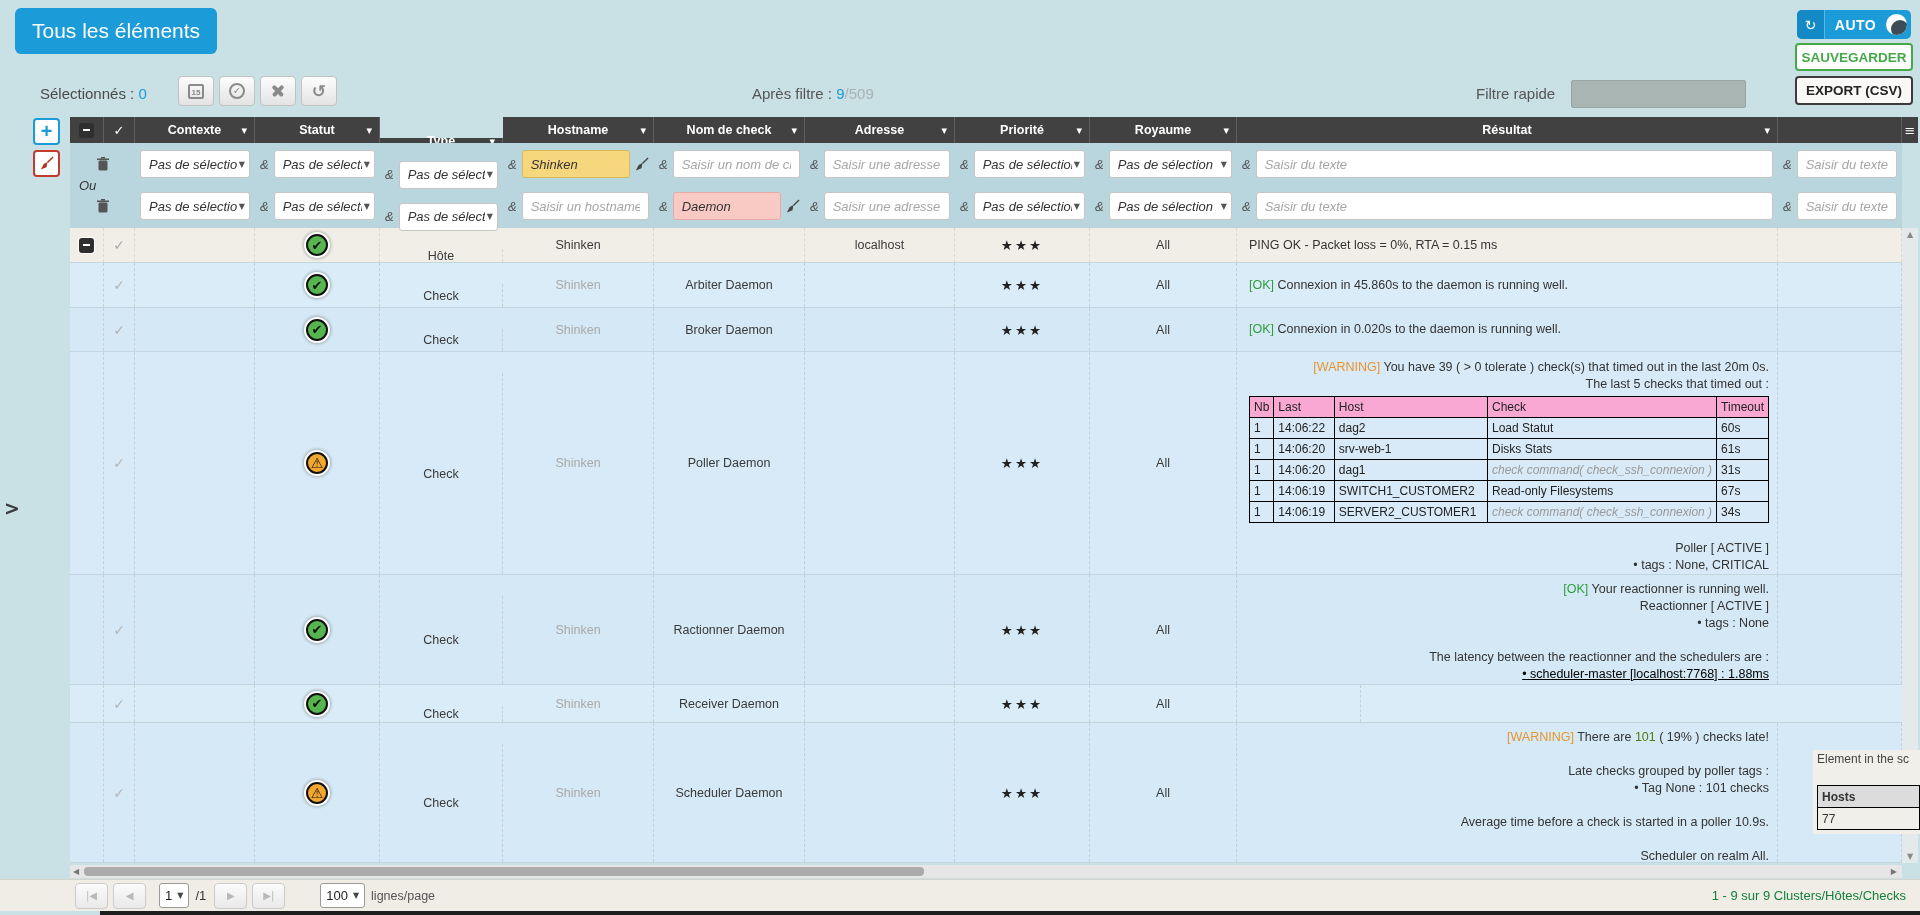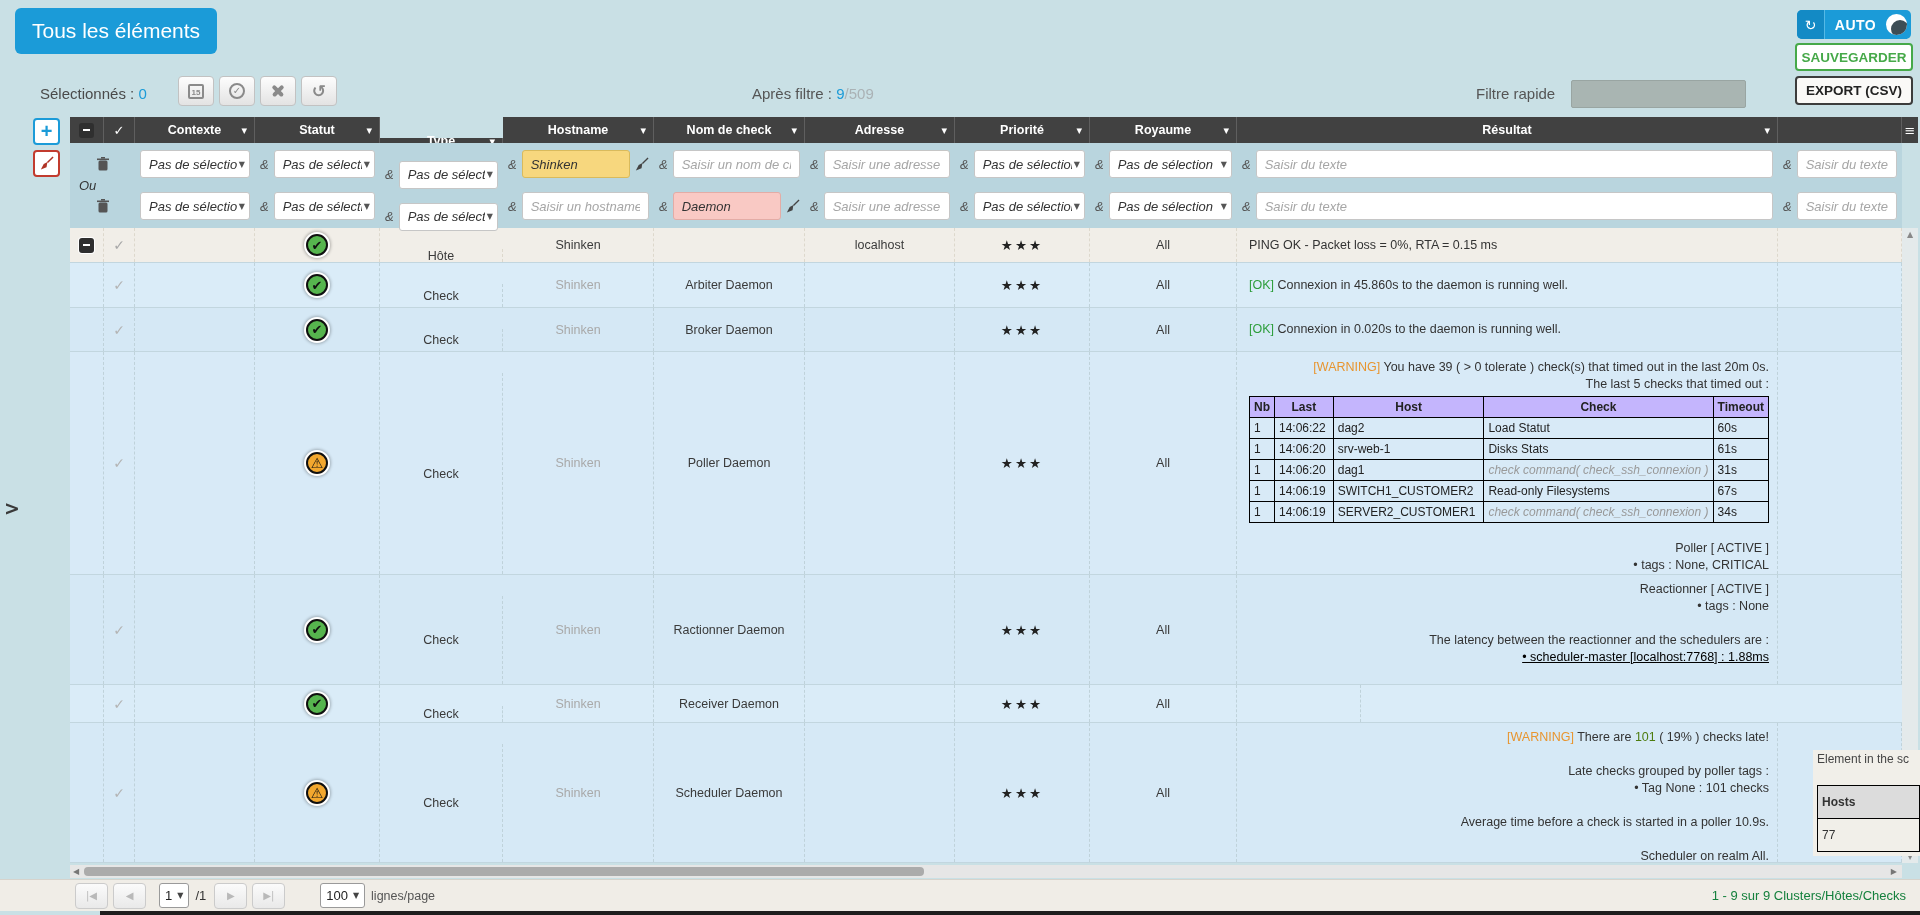--- a/index.html
+++ b/index.html
@@ -116,21 +116,21 @@
   .dim { color:#a9a9a9; }
   .stars { font-size:13.5px; letter-spacing:2px; color:#222; }
   .resline { line-height:17px; font-size:12.5px; color:#333; white-space:nowrap;text-align:right; }
   .blank { height:17px; }
   .ind { padding-left:16px; }
   .okk { color:#2e9e3c; } .warnk { color:#e8952f; } .rednum { color:#4d7c0f;margin-top:24px; }
   .green { color:#000000;text-decoration:underline; }
   .mini { border-collapse:collapse; margin-top:3px; font-size:12px; color:#222; }
   .mini th,.mini td { border:1px solid #000; padding:1px 4px; height:21px; text-align:left;
     white-space:nowrap; overflow:hidden; }
-  .mini th { background:#c4b5fd; font-weight:bold;text-align:center; }
+  .mini th { background:#f9a8d4; font-weight:normal; }
   .w-nb{width:24px;} .w-last{width:64px;} .w-host{width:158px;} .w-check{width:185px;} .w-to{width:46px;}
   .cmd { color:#999; font-style:italic; }
 
   
   .hscroll { position:absolute; left:70px; top:865px; width:1832px; height:13px; background:#e6e6e6;
     display:flex; align-items:center; }
   .hscroll .larr,.hscroll .rarr { flex:none; font-size:8px; color:#777; padding:0 3px; cursor:pointer; }
   .hthumb { position:absolute; left:14px; top:2px; width:840px; height:9px; background:#ababab;
     border-radius:4px; cursor:grab; }
   .hscroll .rarr { position:absolute; right:2px; }
@@ -139,21 +139,21 @@
     color:#888; cursor:pointer; }
   .vscroll .uarr { top:2px; } .vscroll .darr { bottom:2px; }
   .vthumb { position:absolute; left:3px; top:522px; width:10px; height:34px; background:#b2babc;
     border-radius:3px; cursor:grab; }
 
   
   .overlay { position:absolute; left:1813px; top:750px; width:107px; overflow:hidden;
     background:#f1efe9; padding:2px 0 4px 4px; z-index:5; }
   .ov-title { font-size:12px; color:#444; white-space:nowrap; margin-bottom:19px; }
   .ov-tbl { border-collapse:collapse; font-size:12px; color:#333; }
-  .ov-tbl th,.ov-tbl td { border:1px solid #000; width:150px; padding:1px 4px; text-align:left; height:33px; }
+  .ov-tbl th,.ov-tbl td { border:1px solid #000; width:150px; padding:1px 4px; text-align:left; height:22px; }
   .ov-tbl th { background:#dcdcdc; font-weight:bold; }
 
   
   .pagebar { position:absolute; left:0; top:879px; width:1920px; height:32px; background:#f0ede7;
     border-top:1px solid #d6d3cc; display:flex; align-items:center; }
   .pbtn { width:33px; height:26px; border:1px solid #cbcbcb; border-radius:4px;
     background:linear-gradient(#fbfbfb,#e9e9e9); color:#b9b9b9; font-size:10px;
     display:flex; align-items:center; justify-content:center; margin-right:5px; cursor:pointer; }
   .psel { height:25px; background:#fff; border:1px solid #9a9a9a; border-radius:3px; display:flex;
     align-items:center; padding:0 5px; font-size:13px; color:#222; margin-right:6px; cursor:pointer; }
@@ -545,20 +545,21 @@
     <div class="cell c3">
         <span class="sticon ok ico">✔</span>
       </div>
     <div class="cell c4">Check</div>
     <div class="cell c5 dim">Shinken</div>
     <div class="cell c6">Ractionner Daemon</div>
     <div class="cell c7"></div>
     <div class="cell c8 stars">★★★</div>
     <div class="cell c9">All</div>
     <div class="cell c10 res top" style="padding-top:6px;">
+      <div class="resline"><span class="okk">[OK]</span><span> Your reactionner is running well.</span></div>
       <div class="resline">Reactionner [ ACTIVE ]</div>
       <div class="resline ind">• tags : None</div>
       <div class="blank"></div>
       <div class="resline">The latency between the reactionner and the schedulers are :</div>
       <div class="resline ind green">• scheduler-master [localhost:7768] : 1.88ms</div>
     </div>
     <div class="cell c11"></div>
   </div>
 
   <div class="trow rF" style="height:38px;">

